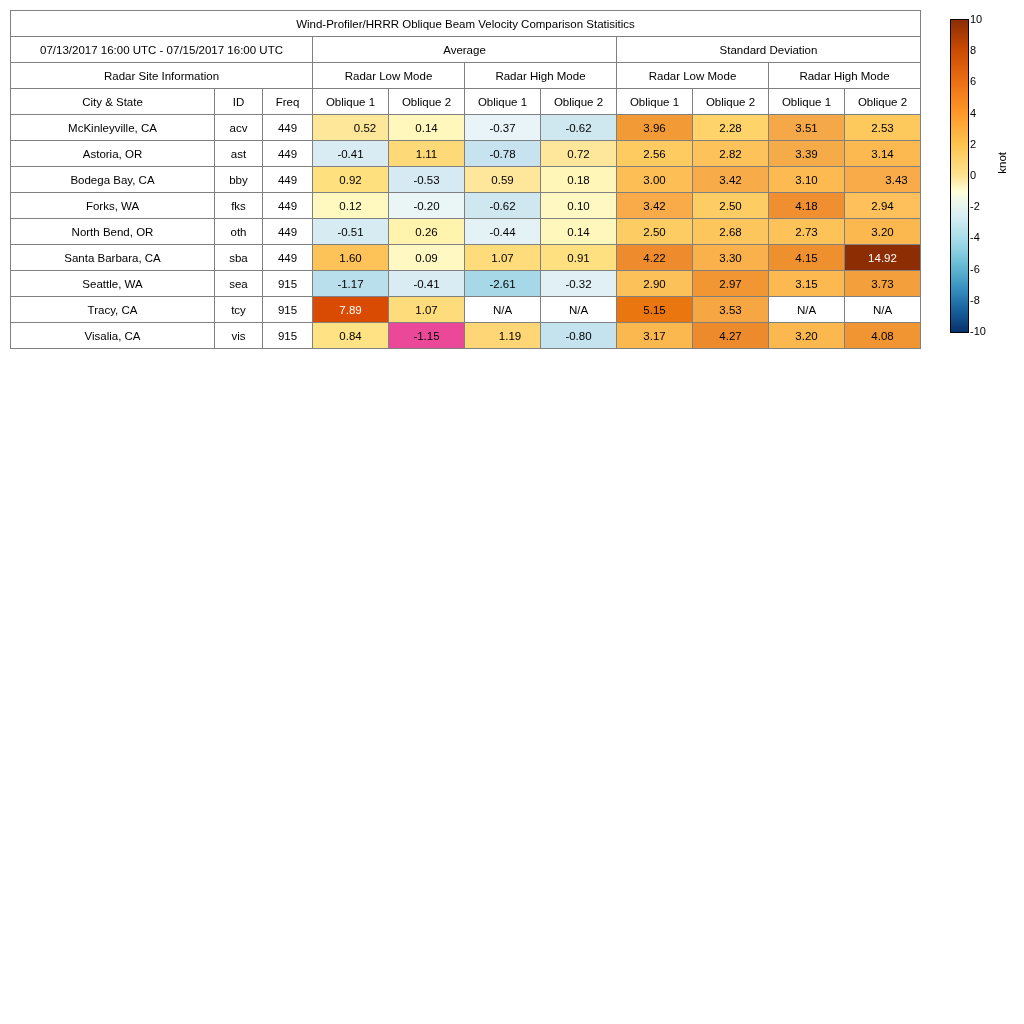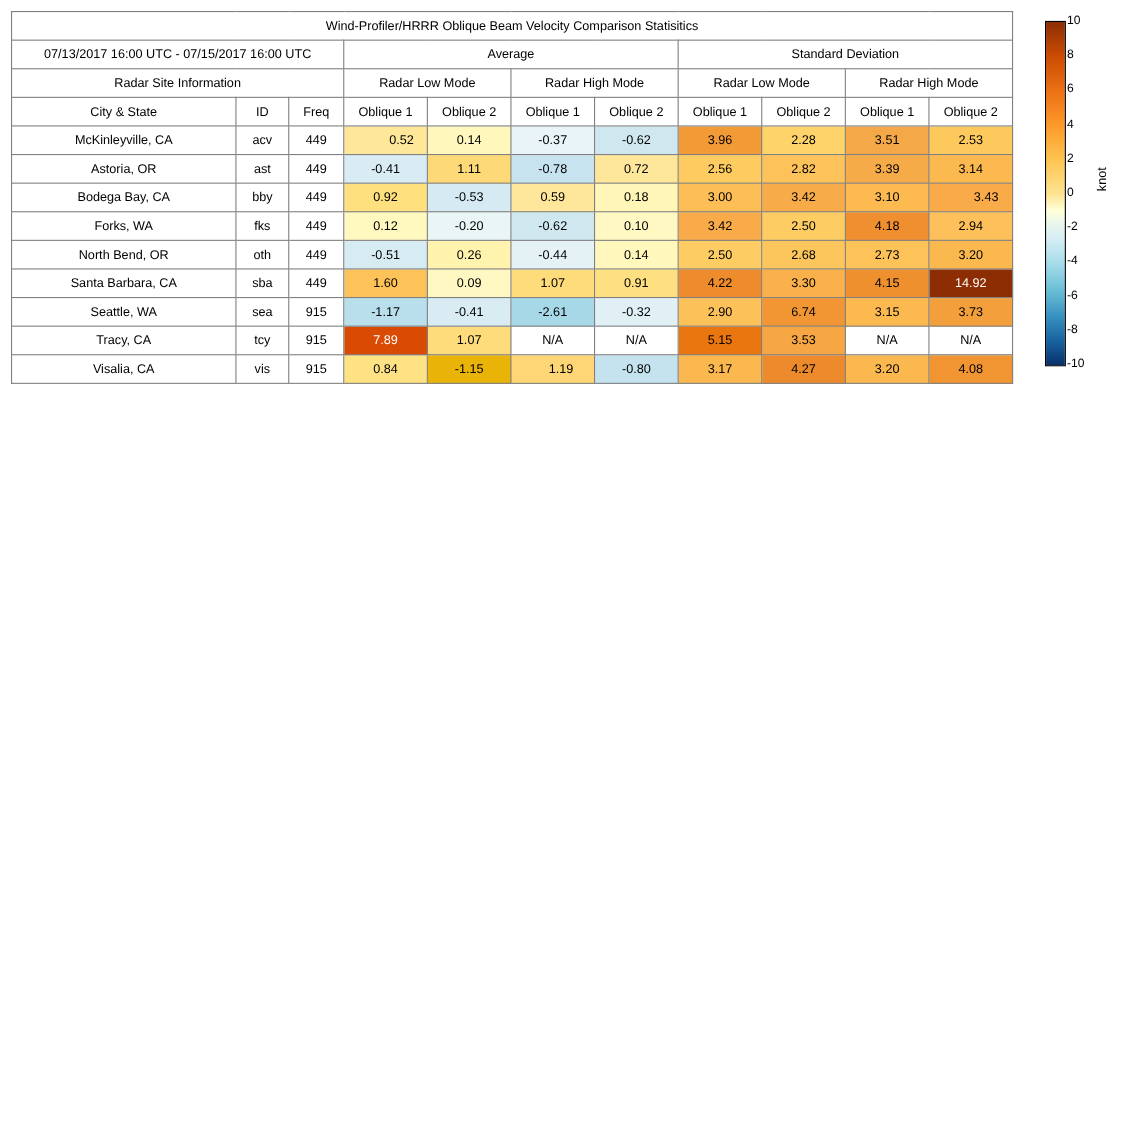--- a/index.html
+++ b/index.html
@@ -238,21 +238,21 @@
           </tr>
           <tr>
             <td>Seattle, WA</td>
             <td>sea</td>
             <td>915</td>
             <td style="background: rgb(185, 223, 236);">-1.17</td>
             <td style="background: rgb(217, 236, 243);">-0.41</td>
             <td style="background: rgb(166, 216, 232);">-2.61</td>
             <td style="background: rgb(224, 240, 245);">-0.32</td>
             <td style="background: rgb(253, 193, 90);">2.90</td>
-            <td style="background: rgb(241, 150, 50);">6.74</td>
+            <td style="background: rgb(241, 150, 50);">2.97</td>
             <td style="background: rgb(251, 185, 79);">3.15</td>
             <td style="background: rgb(242, 159, 60);">3.73</td>
           </tr>
           <tr>
             <td>Tracy, CA</td>
             <td>tcy</td>
             <td>915</td>
             <td style="background: rgb(217, 74, 2); color: rgb(255, 255, 255);">7.89</td>
             <td style="background: rgb(254, 219, 123);">1.07</td>
             <td style="background: rgb(255, 255, 255);">N/A</td>
@@ -260,21 +260,21 @@
             <td style="background: rgb(233, 118, 15);">5.15</td>
             <td style="background: rgb(246, 167, 68);">3.53</td>
             <td style="background: rgb(255, 255, 255);">N/A</td>
             <td style="background: rgb(255, 255, 255);">N/A</td>
           </tr>
           <tr>
             <td>Visalia, CA</td>
             <td>vis</td>
             <td>915</td>
             <td style="background: rgb(254, 226, 131);">0.84</td>
-            <td style="background: #eab308;">-1.15</td>
+            <td style="background: #ec4899;">-1.15</td>
             <td style="background: rgb(254, 214, 117); padding-left: 15px;">1.19</td>
             <td style="background: rgb(197, 227, 239);">-0.80</td>
             <td style="background: rgb(251, 184, 78);">3.17</td>
             <td style="background: rgb(237, 138, 43);">4.27</td>
             <td style="background: rgb(251, 184, 78);">3.20</td>
             <td style="background: rgb(240, 149, 49);">4.08</td>
           </tr>
         </tbody>
     </table>
   </div>

